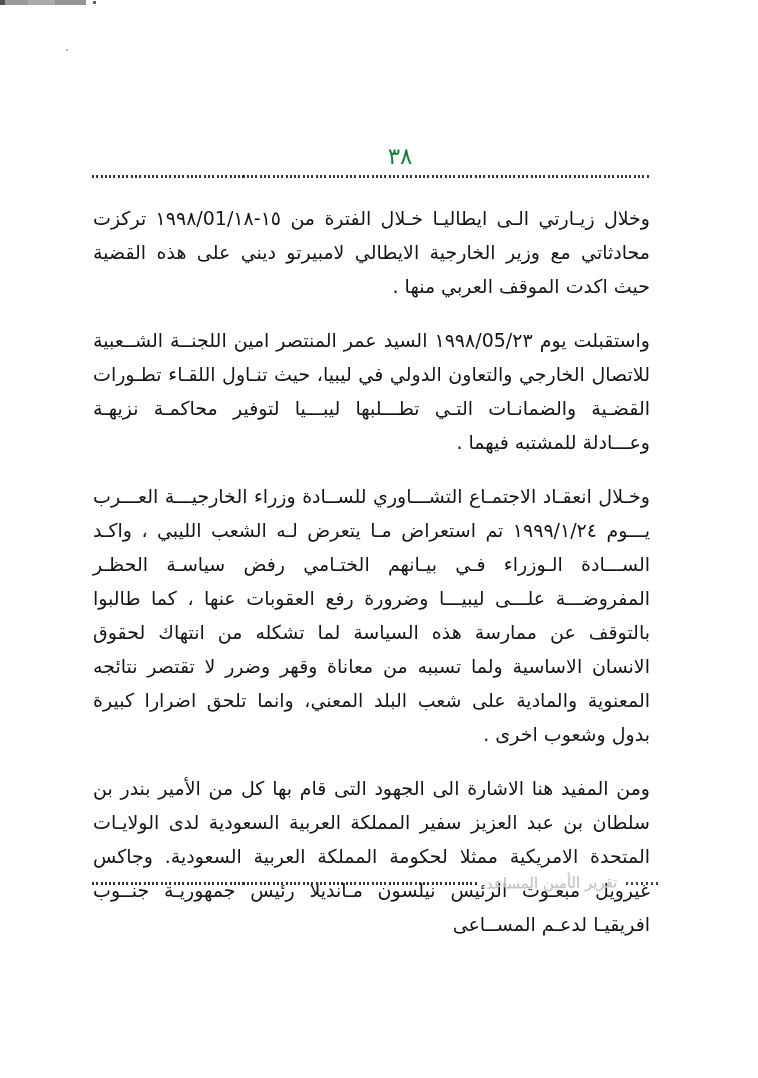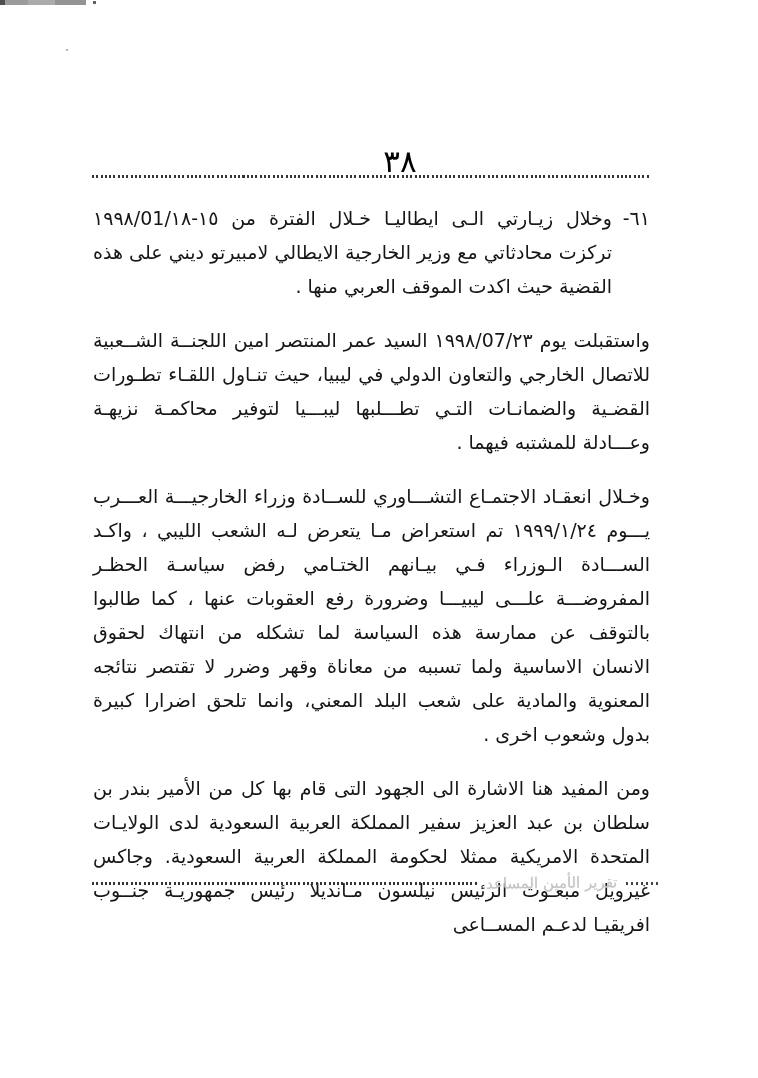--- a/index.html
+++ b/index.html
@@ -16,22 +16,22 @@
   .scan-bar {
     position:absolute; top:0; left:0; width:86px; height:5px;
     background:linear-gradient(90deg,#4f4f4f 0 5px,#9b9b9b 5px 28px,#ababab 28px 55px,#949494 55px 86px);
   }
   .scan-speck-a { position:absolute; top:1px; left:93px; width:3px; height:3px; background:#5f5f5f; }
   .scan-speck-b { position:absolute; top:49px; left:66px; width:2px; height:2px; background:#b5b5b5; }
 
   .page-number {
     position:absolute; top:143px; left:350px; width:100px;
     text-align:center;
-    font-size:31px; letter-spacing:1px;
-    color:#000000;
+    font-size:23px; letter-spacing:1px;
+    color:#15803d;
   }
   .dotted-rule {
     height:3px;
     background:repeating-linear-gradient(90deg,#343434 0 2px,transparent 2px 4.3px);
   }
   .top-rule {
     position:absolute; top:175px; left:92px; width:558px;
   }
   .content {
     position:absolute; top:201px; right:108px; width:557px;
@@ -71,26 +71,25 @@
   <div class="scan-speck-a"></div>
   <div class="scan-speck-b"></div>
 
   <div class="page-number">٣٨</div>
 
   <div class="dotted-rule top-rule"></div>
 
   <div class="content">
 
     <div class="para">
-      <span class="pnum">٦١-</span>
       <span class="ptext">وخلال زيـارتي الـى ايطاليـا خـلال الفترة من ١٥-١٩٩٨/01/١٨ تركزت محادثاتي مع وزير الخارجية الايطالي لامبيرتو ديني على هذه القضية حيث اكدت الموقف العربي منها .</span>
     </div>
 
     <div class="para">
-      <span class="ptext">واستقبلت يوم ١٩٩٨/07/٢٣ السيد عمر المنتصر امين اللجنــة الشــعبية للاتصال الخارجي والتعاون الدولي في ليبيا، حيث تنـاول اللقـاء تطـورات القضـية والضمانـات التـي تطـــلبها ليبـــيا لتوفير محاكمـة نزيهـة وعـــادلة للمشتبه فيهما .</span>
+      <span class="ptext">واستقبلت يوم ١٩٩٨/05/٢٣ السيد عمر المنتصر امين اللجنــة الشــعبية للاتصال الخارجي والتعاون الدولي في ليبيا، حيث تنـاول اللقـاء تطـورات القضـية والضمانـات التـي تطـــلبها ليبـــيا لتوفير محاكمـة نزيهـة وعـــادلة للمشتبه فيهما .</span>
     </div>
 
     <div class="para">
       <span class="ptext">وخـلال انعقـاد الاجتمـاع التشـــاوري للســادة وزراء الخارجيـــة العـــرب يـــوم ١٩٩٩/١/٢٤ تم استعراض مـا يتعرض لـه الشعب الليبي ، واكـد الســـادة الـوزراء فـي بيـانهم الختـامي رفض سياسـة الحظـر المفروضـــة علـــى ليبيـــا وضرورة رفع العقوبات عنها ، كما طالبوا بالتوقف عن ممارسة هذه السياسة لما تشكله من انتهاك لحقوق الانسان الاساسية ولما تسببه من معاناة وقهر وضرر لا تقتصر نتائجه المعنوية والمادية على شعب البلد المعني، وانما تلحق اضرارا كبيرة بدول وشعوب اخرى .</span>
     </div>
 
     <div class="para">
       <span class="ptext">ومن المفيد هنا الاشارة الى الجهود التى قام بها كل من الأمير بندر بن سلطان بن عبد العزيز سفير المملكة العربية السعودية لدى الولايـات المتحدة الامريكية ممثلا لحكومة المملكة العربية السعودية. وجاكس غيرويل مبعـوث الرئيس نيلسون مـانديلا رئيس جمهوريـة جنــوب افريقيـا لدعـم المســاعى</span>
     </div>
 

